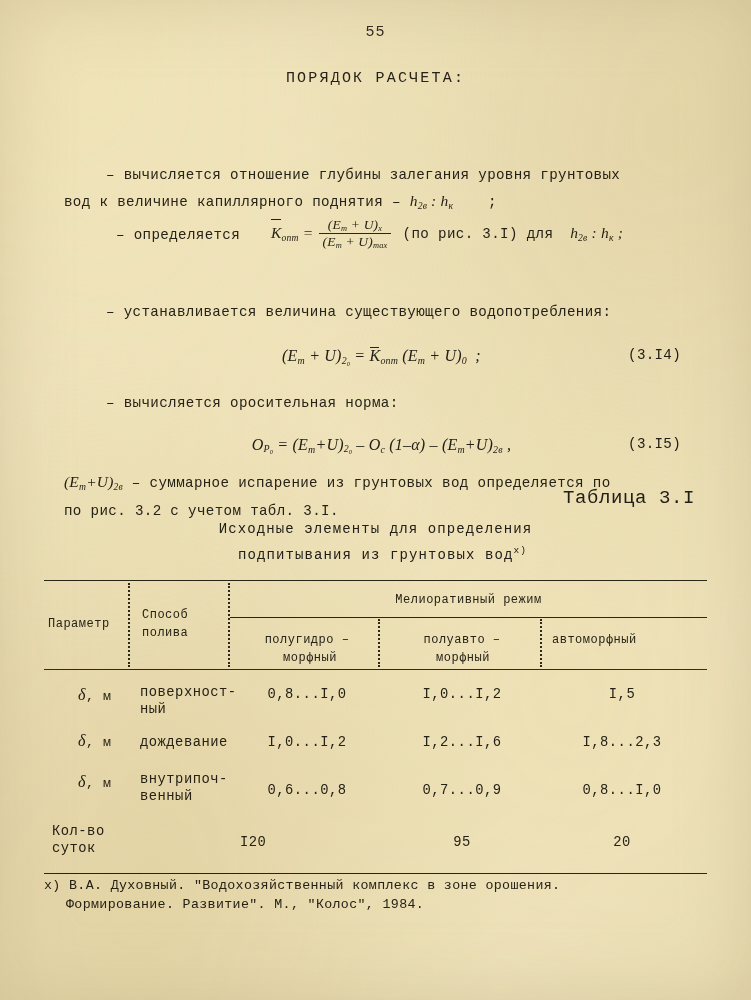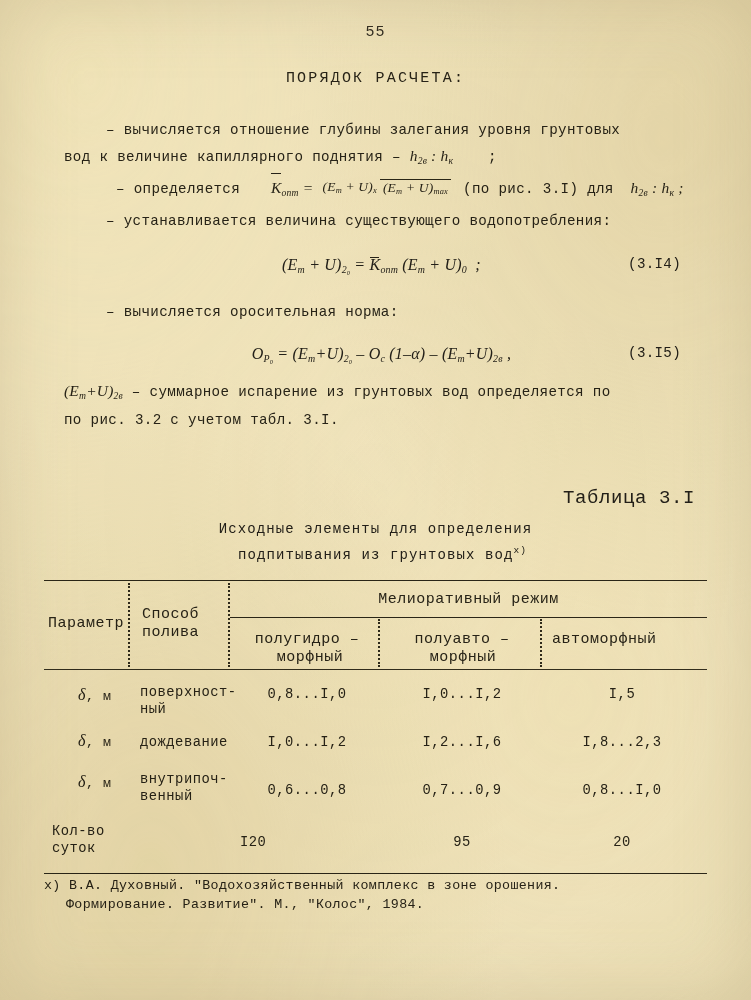--- a/index.html
+++ b/index.html
@@ -76,21 +76,21 @@
   }
 
   .ln {
     font-family: "Liberation Mono", monospace;
     font-size: 14.2px;
     letter-spacing: 0.35px;
     line-height: 25px;
     white-space: nowrap;
     color: #272318;
   }
-  .ln.indent { padding-left: 42px; }
+  .ln.indent { padding-left: 42px; margin-top: 45px; }
   .ln.indent2 { padding-left: 52px; }
 
   .math {
     font-family: "Liberation Serif", serif;
     font-style: italic;
     font-size: 15.5px;
     letter-spacing: 0.2px;
   }
   .math sub {
     font-size: 0.62em;
@@ -102,20 +102,21 @@
   .ovl::before {
     content: "";
     position: absolute;
     left: 0; right: 1px;
     top: 0.02em;
     border-top: 1.2px solid #272318;
   }
 
   .frac {
     display: inline-flex;
+    flex-direction: column;
     vertical-align: middle;
     text-align: center;
     font-style: italic;
     font-family: "Liberation Serif", serif;
     font-size: 13.5px;
     line-height: 1.12;
     margin: 0 2px;
     position: relative;
     top: -1px;
   }
@@ -180,21 +181,21 @@
     bottom: 2px;
     width: 0;
     border-left: 2.2px dotted #2e2a1c;
   }
   .vdot.short { top: 38px; }
   .vdot.tall { top: 2px; }
 
   .cell {
     position: absolute;
     font-family: "Liberation Mono", monospace;
-    font-size: 15px;
+    font-size: 12px;
     letter-spacing: 0.5px;
     line-height: 18px;
     color: #272318;
   }
 
   .subrule {
     position: absolute;
     left: 0; right: 0;
     border-top: 1.5px solid #2a2618;
   }

